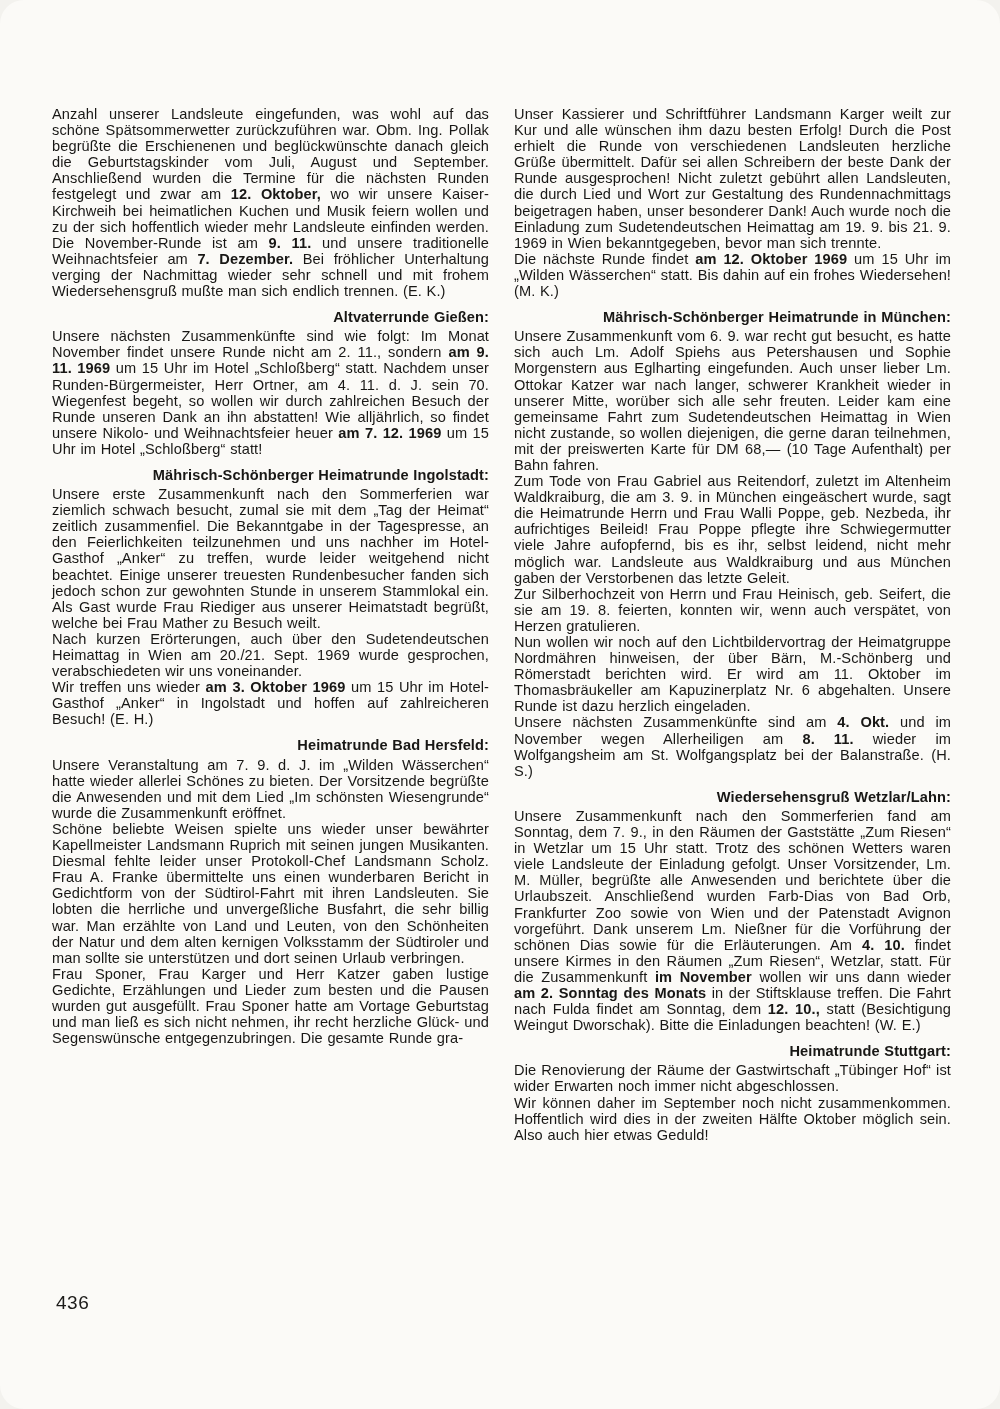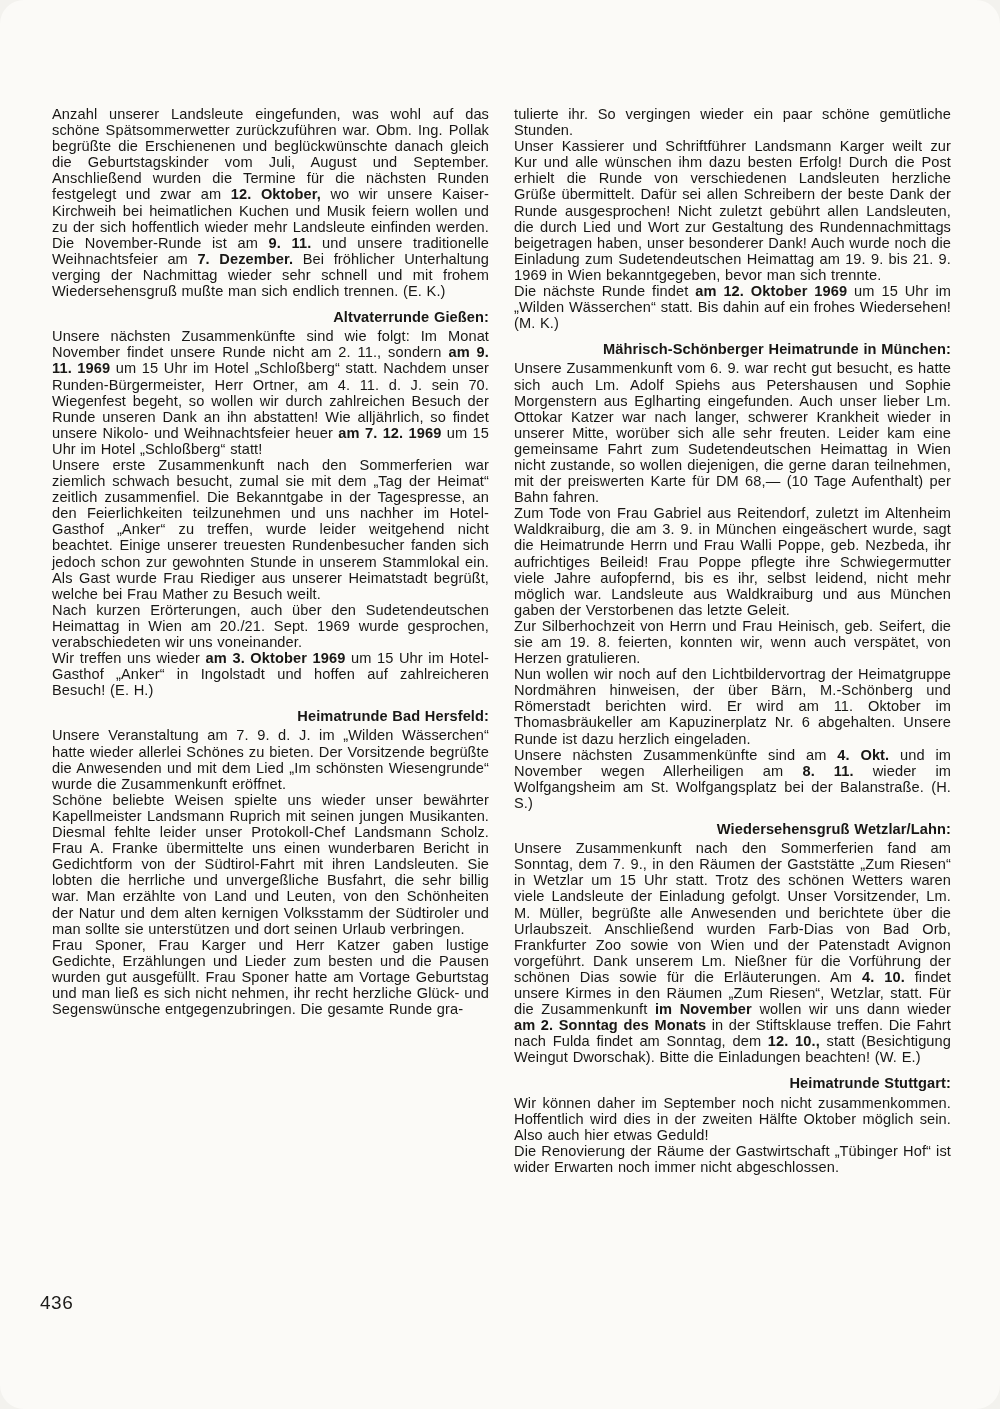--- a/index.html
+++ b/index.html
@@ -42,56 +42,56 @@
     font-weight: 700;
     text-align: right;
     margin: 10px 0 3px 0;
     letter-spacing: 0.1px;
   }
   .b {
     font-weight: 700;
   }
   .page-number {
     position: absolute;
-    left: 40px;
+    left: 56px;
     top: 1292px;
     font-size: 19px;
     font-weight: 400;
     letter-spacing: 0.5px;
     color: #1c1b19;
   }
 </style>
 </head>
 <body>
 
 <div class="page">
   <div class="content">
     <div class="column" id="col-left">
         <p class="para"><span>Anzahl unserer Landsleute eingefunden, was wohl auf das schöne Spätsommerwetter zurückzuführen war. Obm. Ing. Pollak begrüßte die Erschienenen und beglückwünschte danach gleich die Geburtstagskinder vom Juli, August und September. Anschließend wurden die Termine für die nächsten Runden festgelegt und zwar am </span><span class="b">12. Oktober,</span><span> wo wir unsere Kaiser-Kirchweih bei heimatlichen Kuchen und Musik feiern wollen und zu der sich hoffentlich wieder mehr Landsleute einfinden werden. Die November-Runde ist am </span><span class="b">9. 11.</span><span> und unsere traditionelle Weihnachtsfeier am </span><span class="b">7. Dezember.</span><span> Bei fröhlicher Unterhaltung verging der Nachmittag wieder sehr schnell und mit frohem Wiedersehensgruß mußte man sich endlich trennen. (E. K.)</span></p>
         <div class="heading">Altvaterrunde Gießen:</div>
         <p class="para"><span>Unsere nächsten Zusammenkünfte sind wie folgt: Im Monat November findet unsere Runde nicht am 2. 11., sondern </span><span class="b">am 9. 11. 1969</span><span> um 15 Uhr im Hotel „Schloßberg“ statt. Nachdem unser Runden-Bürgermeister, Herr Ortner, am 4. 11. d. J. sein 70. Wiegenfest begeht, so wollen wir durch zahlreichen Besuch der Runde unseren Dank an ihn abstatten! Wie alljährlich, so findet unsere Nikolo- und Weihnachtsfeier heuer </span><span class="b">am 7. 12. 1969</span><span> um 15 Uhr im Hotel „Schloßberg“ statt!</span></p>
+        <div class="heading">Mährisch-Schönberger Heimatrunde Ingolstadt:</div>
         <p class="para"><span>Unsere erste Zusammenkunft nach den Sommerferien war ziemlich schwach besucht, zumal sie mit dem „Tag der Heimat“ zeitlich zusammenfiel. Die Bekanntgabe in der Tagespresse, an den Feierlichkeiten teilzunehmen und uns nachher im Hotel-Gasthof „Anker“ zu treffen, wurde leider weitgehend nicht beachtet. Einige unserer treuesten Rundenbesucher fanden sich jedoch schon zur gewohnten Stunde in unserem Stammlokal ein. Als Gast wurde Frau Riediger aus unserer Heimatstadt begrüßt, welche bei Frau Mather zu Besuch weilt.</span></p>
         <p class="para"><span>Nach kurzen Erörterungen, auch über den Sudetendeutschen Heimattag in Wien am 20./21. Sept. 1969 wurde gesprochen, verabschiedeten wir uns voneinander.</span></p>
         <p class="para"><span>Wir treffen uns wieder </span><span class="b">am 3. Oktober 1969</span><span> um 15 Uhr im Hotel-Gasthof „Anker“ in Ingolstadt und hoffen auf zahlreicheren Besuch! (E. H.)</span></p>
         <div class="heading">Heimatrunde Bad Hersfeld:</div>
         <p class="para"><span>Unsere Veranstaltung am 7. 9. d. J. im „Wilden Wässerchen“ hatte wieder allerlei Schönes zu bieten. Der Vorsitzende begrüßte die Anwesenden und mit dem Lied „Im schönsten Wiesengrunde“ wurde die Zusammenkunft eröffnet.</span></p>
         <p class="para"><span>Schöne beliebte Weisen spielte uns wieder unser bewährter Kapellmeister Landsmann Ruprich mit seinen jungen Musikanten. Diesmal fehlte leider unser Protokoll-Chef Landsmann Scholz. Frau A. Franke übermittelte uns einen wunderbaren Bericht in Gedichtform von der Südtirol-Fahrt mit ihren Landsleuten. Sie lobten die herrliche und unvergeßliche Busfahrt, die sehr billig war. Man erzählte von Land und Leuten, von den Schönheiten der Natur und dem alten kernigen Volksstamm der Südtiroler und man sollte sie unterstützen und dort seinen Urlaub verbringen.</span></p>
         <p class="para"><span>Frau Sponer, Frau Karger und Herr Katzer gaben lustige Gedichte, Erzählungen und Lieder zum besten und die Pausen wurden gut ausgefüllt. Frau Sponer hatte am Vortage Geburtstag und man ließ es sich nicht nehmen, ihr recht herzliche Glück- und Segenswünsche entgegenzubringen. Die gesamte Runde gra-</span></p>
       </div>
     <div class="column" id="col-right">
-        <p class="para"><span>tulierte ihr. So vergingen wieder ein paar schöne gemütliche Stunden.</span></p>
         <p class="para"><span>Unser Kassierer und Schriftführer Landsmann Karger weilt zur Kur und alle wünschen ihm dazu besten Erfolg! Durch die Post erhielt die Runde von verschiedenen Landsleuten herzliche Grüße übermittelt. Dafür sei allen Schreibern der beste Dank der Runde ausgesprochen! Nicht zuletzt gebührt allen Landsleuten, die durch Lied und Wort zur Gestaltung des Rundennachmittags beigetragen haben, unser besonderer Dank! Auch wurde noch die Einladung zum Sudetendeutschen Heimattag am 19. 9. bis 21. 9. 1969 in Wien bekanntgegeben, bevor man sich trennte.</span></p>
         <p class="para"><span>Die nächste Runde findet </span><span class="b">am 12. Oktober 1969</span><span> um 15 Uhr im „Wilden Wässerchen“ statt. Bis dahin auf ein frohes Wiedersehen! (M. K.)</span></p>
         <div class="heading">Mährisch-Schönberger Heimatrunde in München:</div>
         <p class="para"><span>Unsere Zusammenkunft vom 6. 9. war recht gut besucht, es hatte sich auch Lm. Adolf Spiehs aus Petershausen und Sophie Morgenstern aus Eglharting eingefunden. Auch unser lieber Lm. Ottokar Katzer war nach langer, schwerer Krankheit wieder in unserer Mitte, worüber sich alle sehr freuten. Leider kam eine gemeinsame Fahrt zum Sudetendeutschen Heimattag in Wien nicht zustande, so wollen diejenigen, die gerne daran teilnehmen, mit der preiswerten Karte für DM 68,— (10 Tage Aufenthalt) per Bahn fahren.</span></p>
         <p class="para"><span>Zum Tode von Frau Gabriel aus Reitendorf, zuletzt im Altenheim Waldkraiburg, die am 3. 9. in München eingeäschert wurde, sagt die Heimatrunde Herrn und Frau Walli Poppe, geb. Nezbeda, ihr aufrichtiges Beileid! Frau Poppe pflegte ihre Schwiegermutter viele Jahre aufopfernd, bis es ihr, selbst leidend, nicht mehr möglich war. Landsleute aus Waldkraiburg und aus München gaben der Verstorbenen das letzte Geleit.</span></p>
         <p class="para"><span>Zur Silberhochzeit von Herrn und Frau Heinisch, geb. Seifert, die sie am 19. 8. feierten, konnten wir, wenn auch verspätet, von Herzen gratulieren.</span></p>
         <p class="para"><span>Nun wollen wir noch auf den Lichtbildervortrag der Heimatgruppe Nordmähren hinweisen, der über Bärn, M.-Schönberg und Römerstadt berichten wird. Er wird am 11. Oktober im Thomasbräukeller am Kapuzinerplatz Nr. 6 abgehalten. Unsere Runde ist dazu herzlich eingeladen.</span></p>
         <p class="para"><span>Unsere nächsten Zusammenkünfte sind am </span><span class="b">4. Okt.</span><span> und im November wegen Allerheiligen am </span><span class="b">8. 11.</span><span> wieder im Wolfgangsheim am St. Wolfgangsplatz bei der Balanstraße. (H. S.)</span></p>
         <div class="heading">Wiedersehensgruß Wetzlar/Lahn:</div>
         <p class="para"><span>Unsere Zusammenkunft nach den Sommerferien fand am Sonntag, dem 7. 9., in den Räumen der Gaststätte „Zum Riesen“ in Wetzlar um 15 Uhr statt. Trotz des schönen Wetters waren viele Landsleute der Einladung gefolgt. Unser Vorsitzender, Lm. M. Müller, begrüßte alle Anwesenden und berichtete über die Urlaubszeit. Anschließend wurden Farb-Dias von Bad Orb, Frankfurter Zoo sowie von Wien und der Patenstadt Avignon vorgeführt. Dank unserem Lm. Nießner für die Vorführung der schönen Dias sowie für die Erläuterungen. Am </span><span class="b">4. 10.</span><span> findet unsere Kirmes in den Räumen „Zum Riesen“, Wetzlar, statt. Für die Zusammenkunft </span><span class="b">im November</span><span> wollen wir uns dann wieder </span><span class="b">am 2. Sonntag des Monats</span><span> in der Stiftsklause treffen. Die Fahrt nach Fulda findet am Sonntag, dem </span><span class="b">12. 10.,</span><span> statt (Besichtigung Weingut Dworschak). Bitte die Einladungen beachten! (W. E.)</span></p>
         <div class="heading">Heimatrunde Stuttgart:</div>
+        <p class="para"><span>Die Renovierung der Räume der Gastwirtschaft „Tübinger Hof“ ist wider Erwarten noch immer nicht abgeschlossen.</span></p>
         <p class="para"><span>Wir können daher im September noch nicht zusammenkommen. Hoffentlich wird dies in der zweiten Hälfte Oktober möglich sein. Also auch hier etwas Geduld!</span></p>
-        <p class="para"><span>Die Renovierung der Räume der Gastwirtschaft „Tübinger Hof“ ist wider Erwarten noch immer nicht abgeschlossen.</span></p>
       </div>
   </div>
   <div class="page-number">436</div>
 </div>
 
 </body></html>

